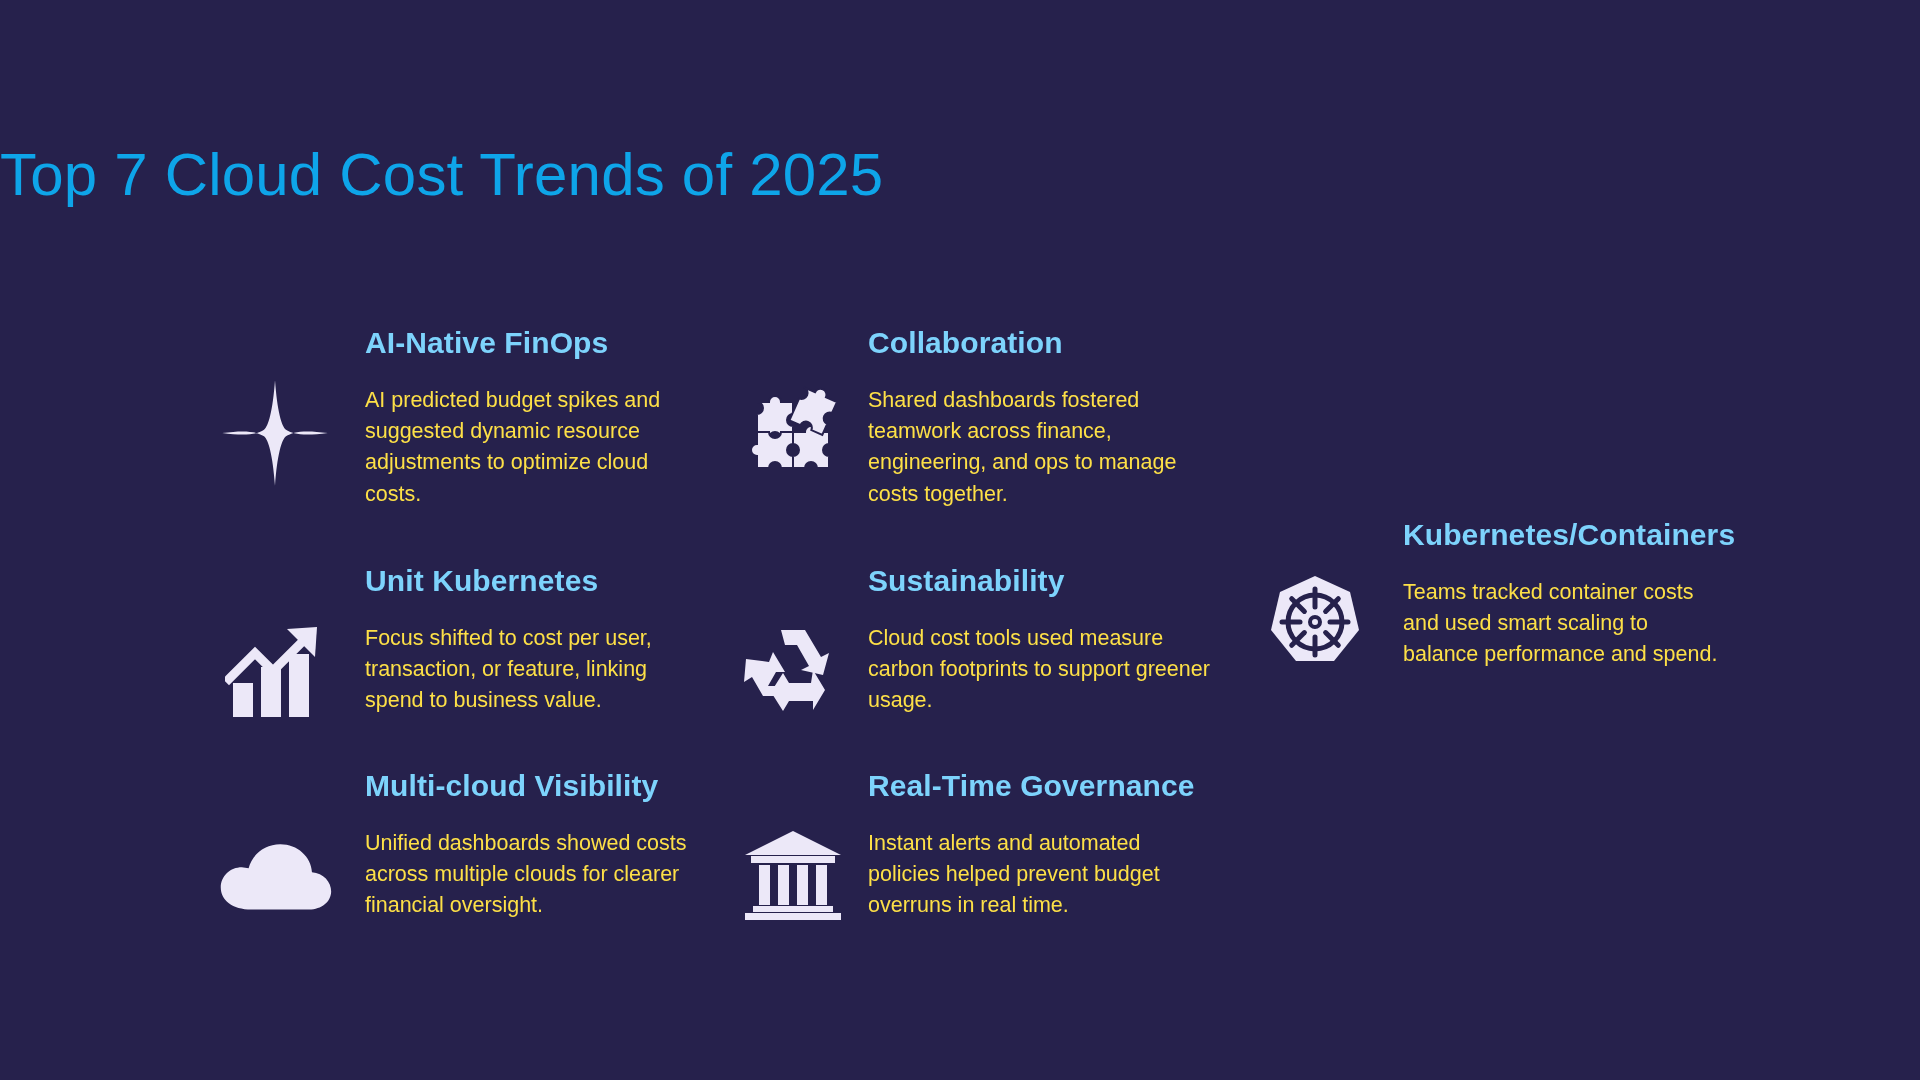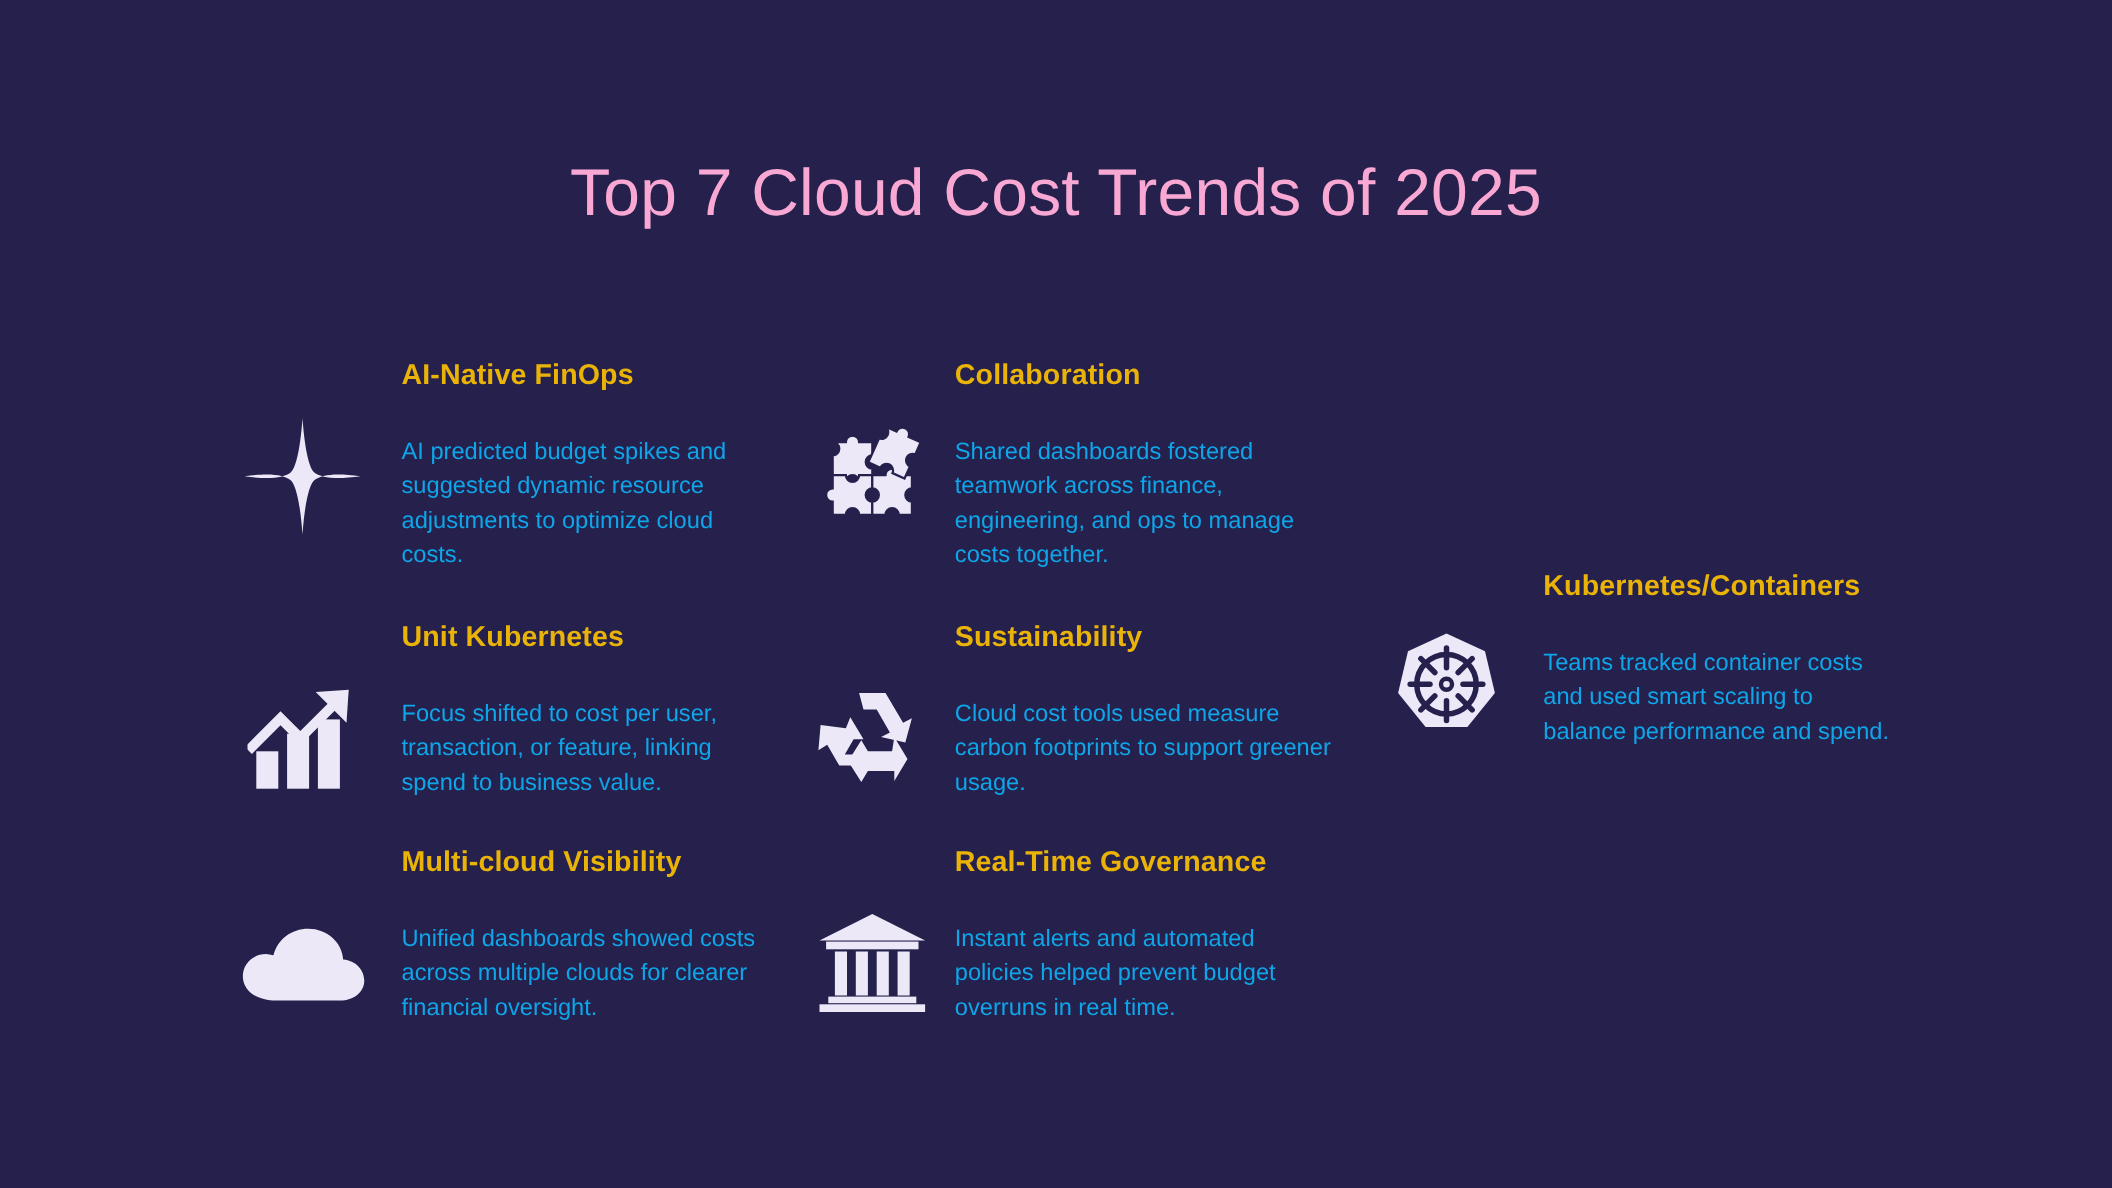--- a/index.html
+++ b/index.html
@@ -14,51 +14,50 @@
     position:relative;
     width:1920px; height:1080px;
     background:#26214c;
   }
 
   
   .title {
     position:absolute;
     left:0; top:140px;
     width:1920px;
-    text-align:center;
     font-size:60px;
     font-weight:400;
     letter-spacing:0.2px;
-    color:#f9a8d4;
+    color:#0ea5e9;
     font-family:"Liberation Sans", sans-serif;
   }
 
   
   .item { position:absolute; }
   .item .icon-wrap {
     position:absolute;
     display:flex;
     align-items:center;
     justify-content:center;
   }
   .item .text-wrap { position:absolute; }
   .heading {
-    font-size:26px;
+    font-size:30px;
     font-weight:bold;
-    color:#eab308;
+    color:#7dd3fc;
     line-height:1.2;
     letter-spacing:0.1px;
     white-space:nowrap;
   }
   .body {
     font-size:21.5px;
     font-weight:400;
-    color:#0ea5e9;
+    color:#fde047;
     line-height:1.45;
-    margin-top:39px;
+    margin-top:24px;
   }
 
   
   .col1 .text-wrap { left:0; width:340px; }
   .col1 .icon-wrap { left:-150px; width:120px; height:120px; }
 
   #item-ai      { left:365px; top:325px; }
   #item-ai .icon-wrap { top:48px; }
   #item-unit    { left:365px; top:563px; }
   #item-unit .icon-wrap { top:48px; }

